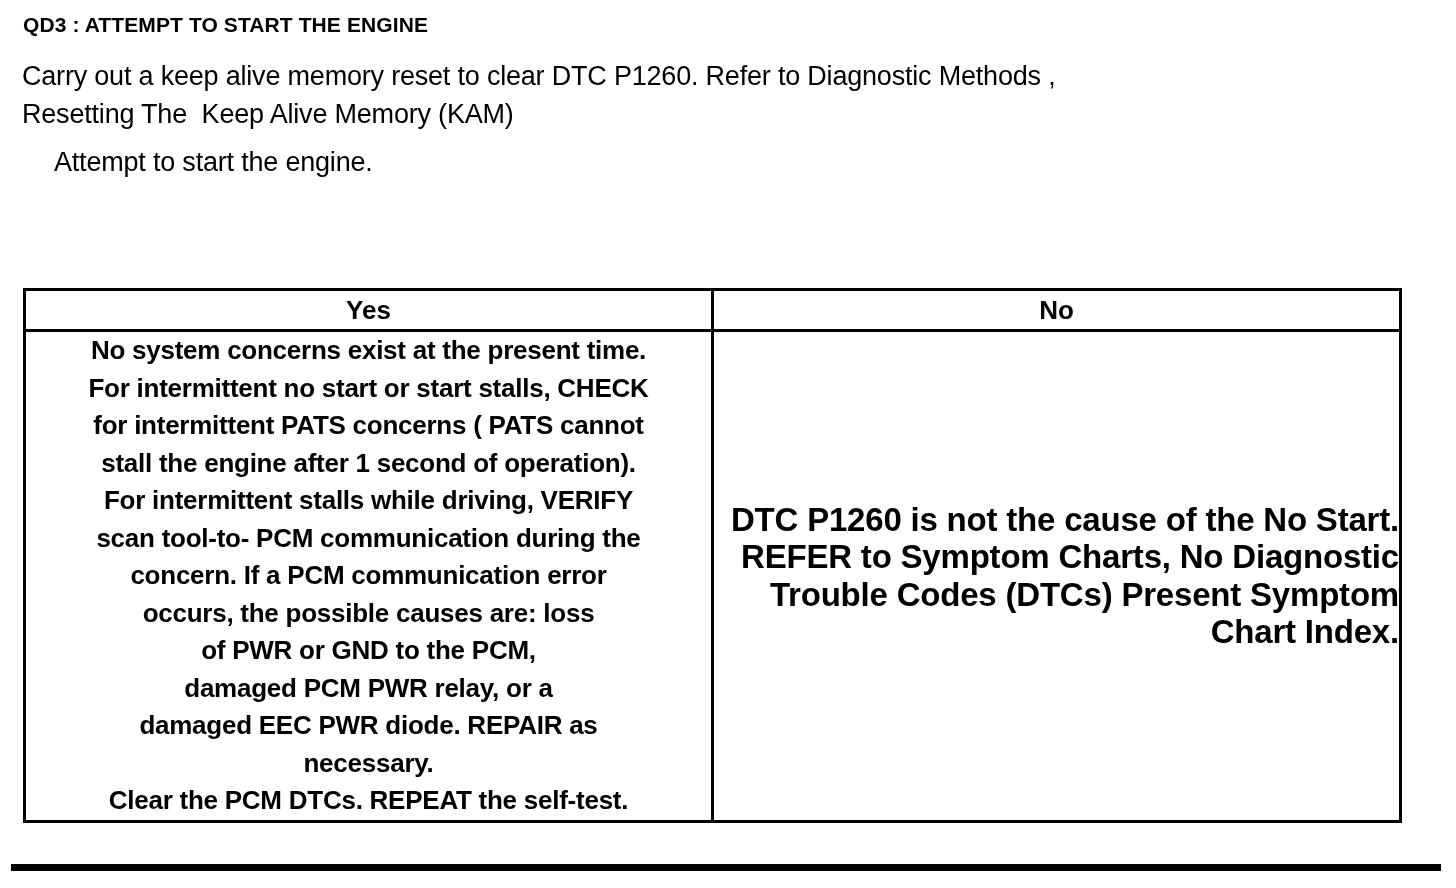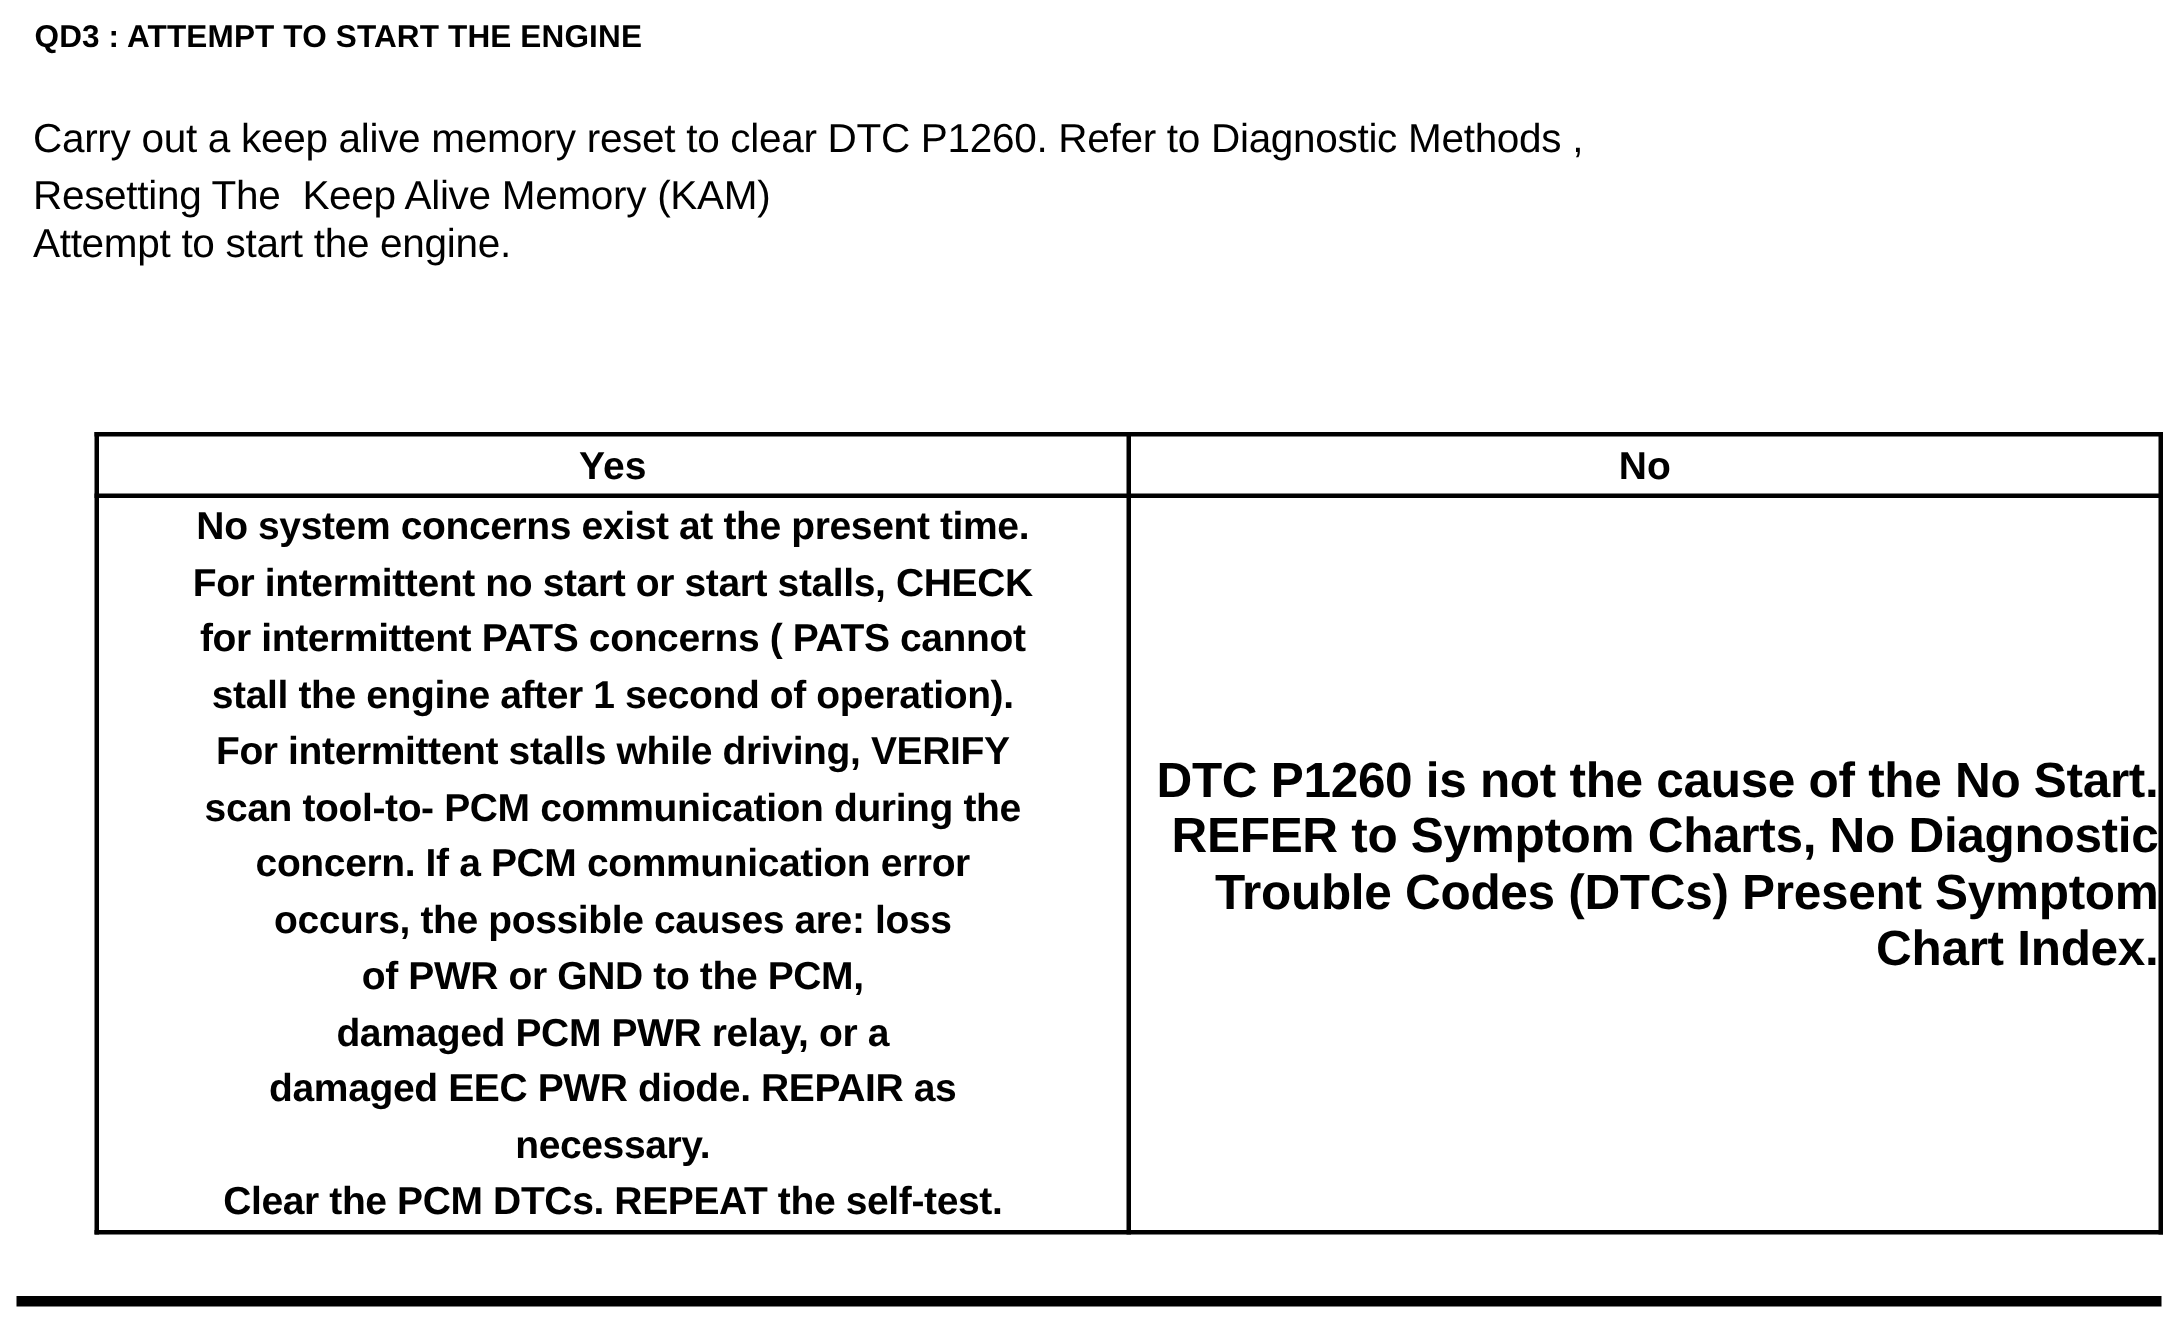--- a/index.html
+++ b/index.html
@@ -41,42 +41,41 @@
   
   .instr {
     position: absolute;
     left: 22px;
     font-size: 27px;
     font-weight: normal;
     line-height: 38px;
     letter-spacing: -0.2px;
     white-space: pre;
   }
-  .instr-1 { top: 73px; }
-  .instr-2 { top: 143px; }
+  .instr-1 { top: 57px; }
+  .instr-2 { top: 143px; margin-left: 32px; }
   .question {
     position: absolute;
     left: 22px;
     top: 191px;
     font-size: 27px;
     font-weight: bold;
     line-height: 38px;
     letter-spacing: -0.2px;
     white-space: pre;
   }
 
   
   .decision-table {
     position: absolute;
     left: 23px;
     top: 288px;
     width: 1376px;
     border-collapse: collapse;
     table-layout: fixed;
-    margin-left: 40px;
   }
   .decision-table td,
   .decision-table th {
     border: 3px solid #000000;
     padding: 0;
     vertical-align: middle;
     font-weight: bold;
   }
   .decision-table th {
     height: 38px;

